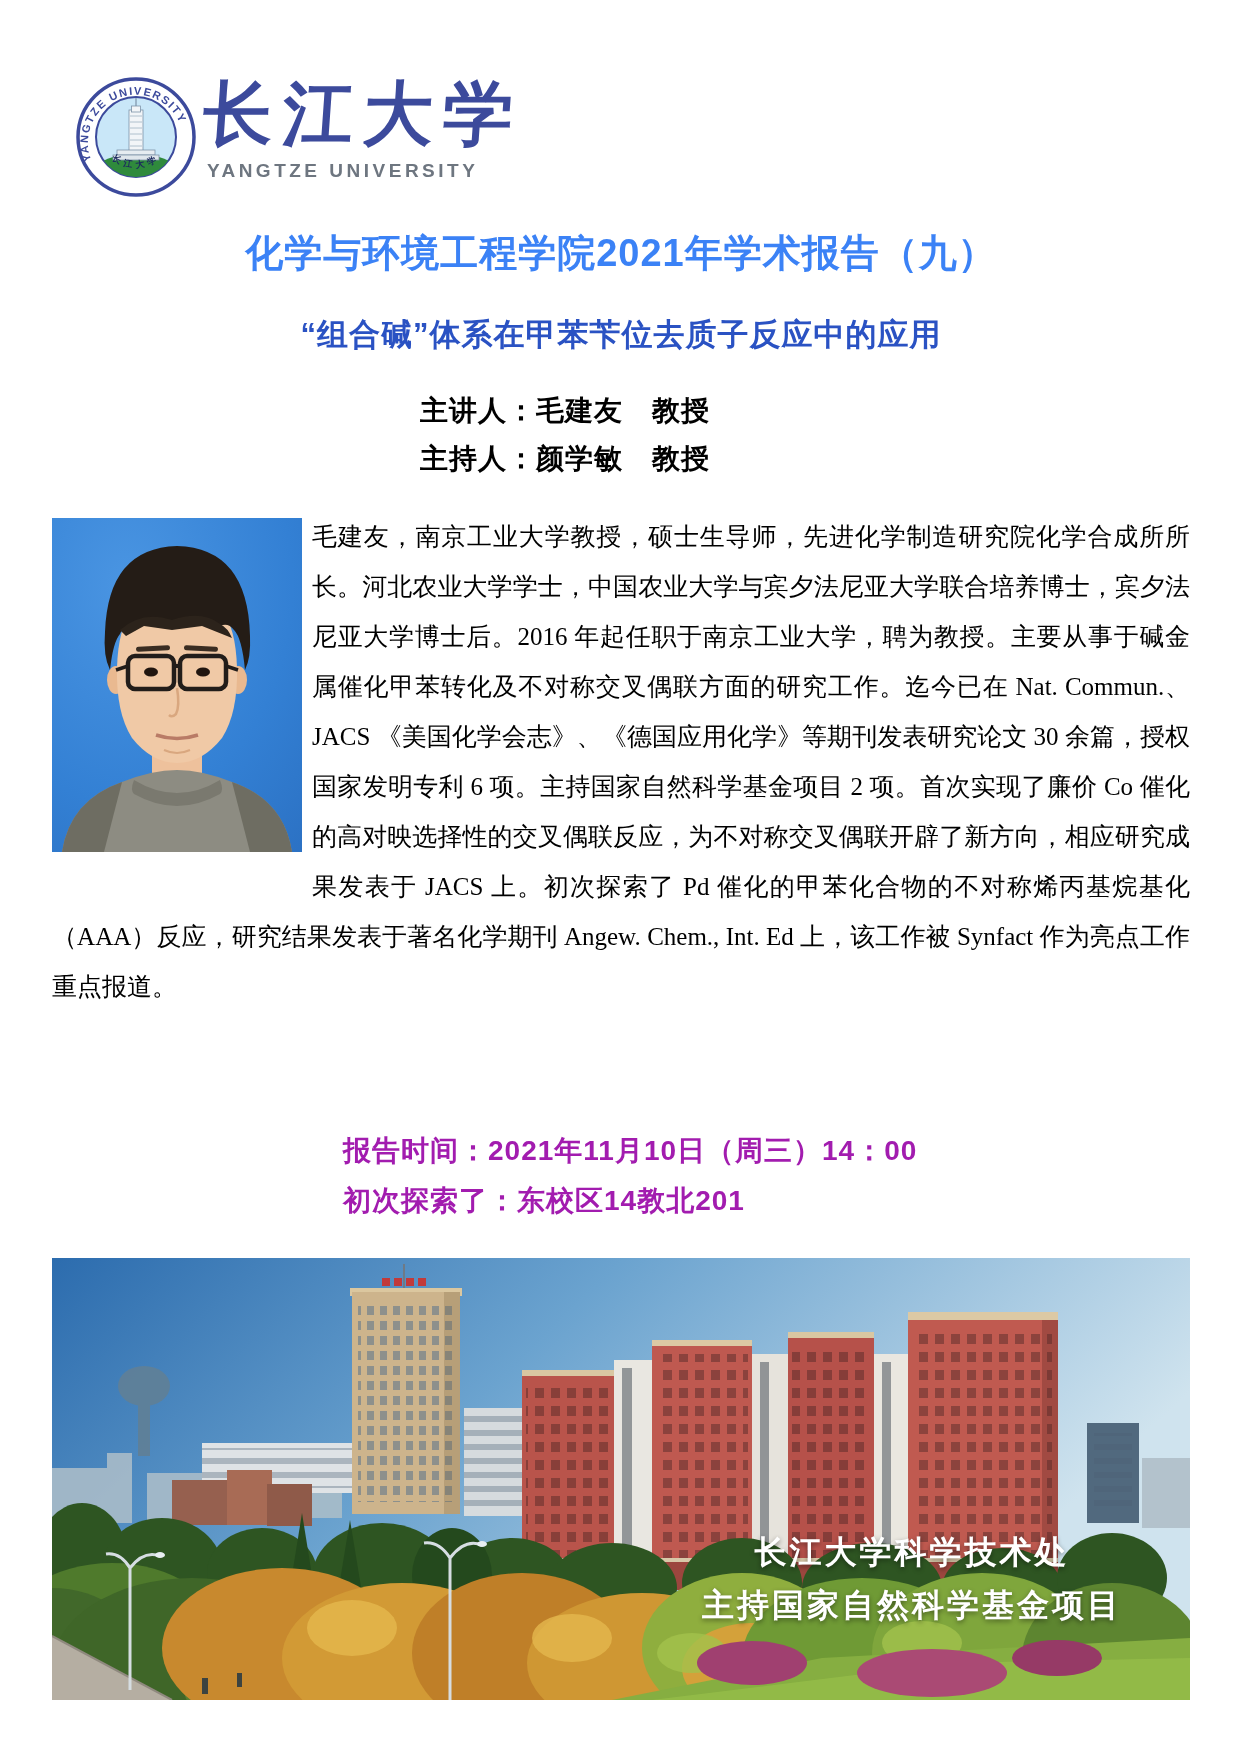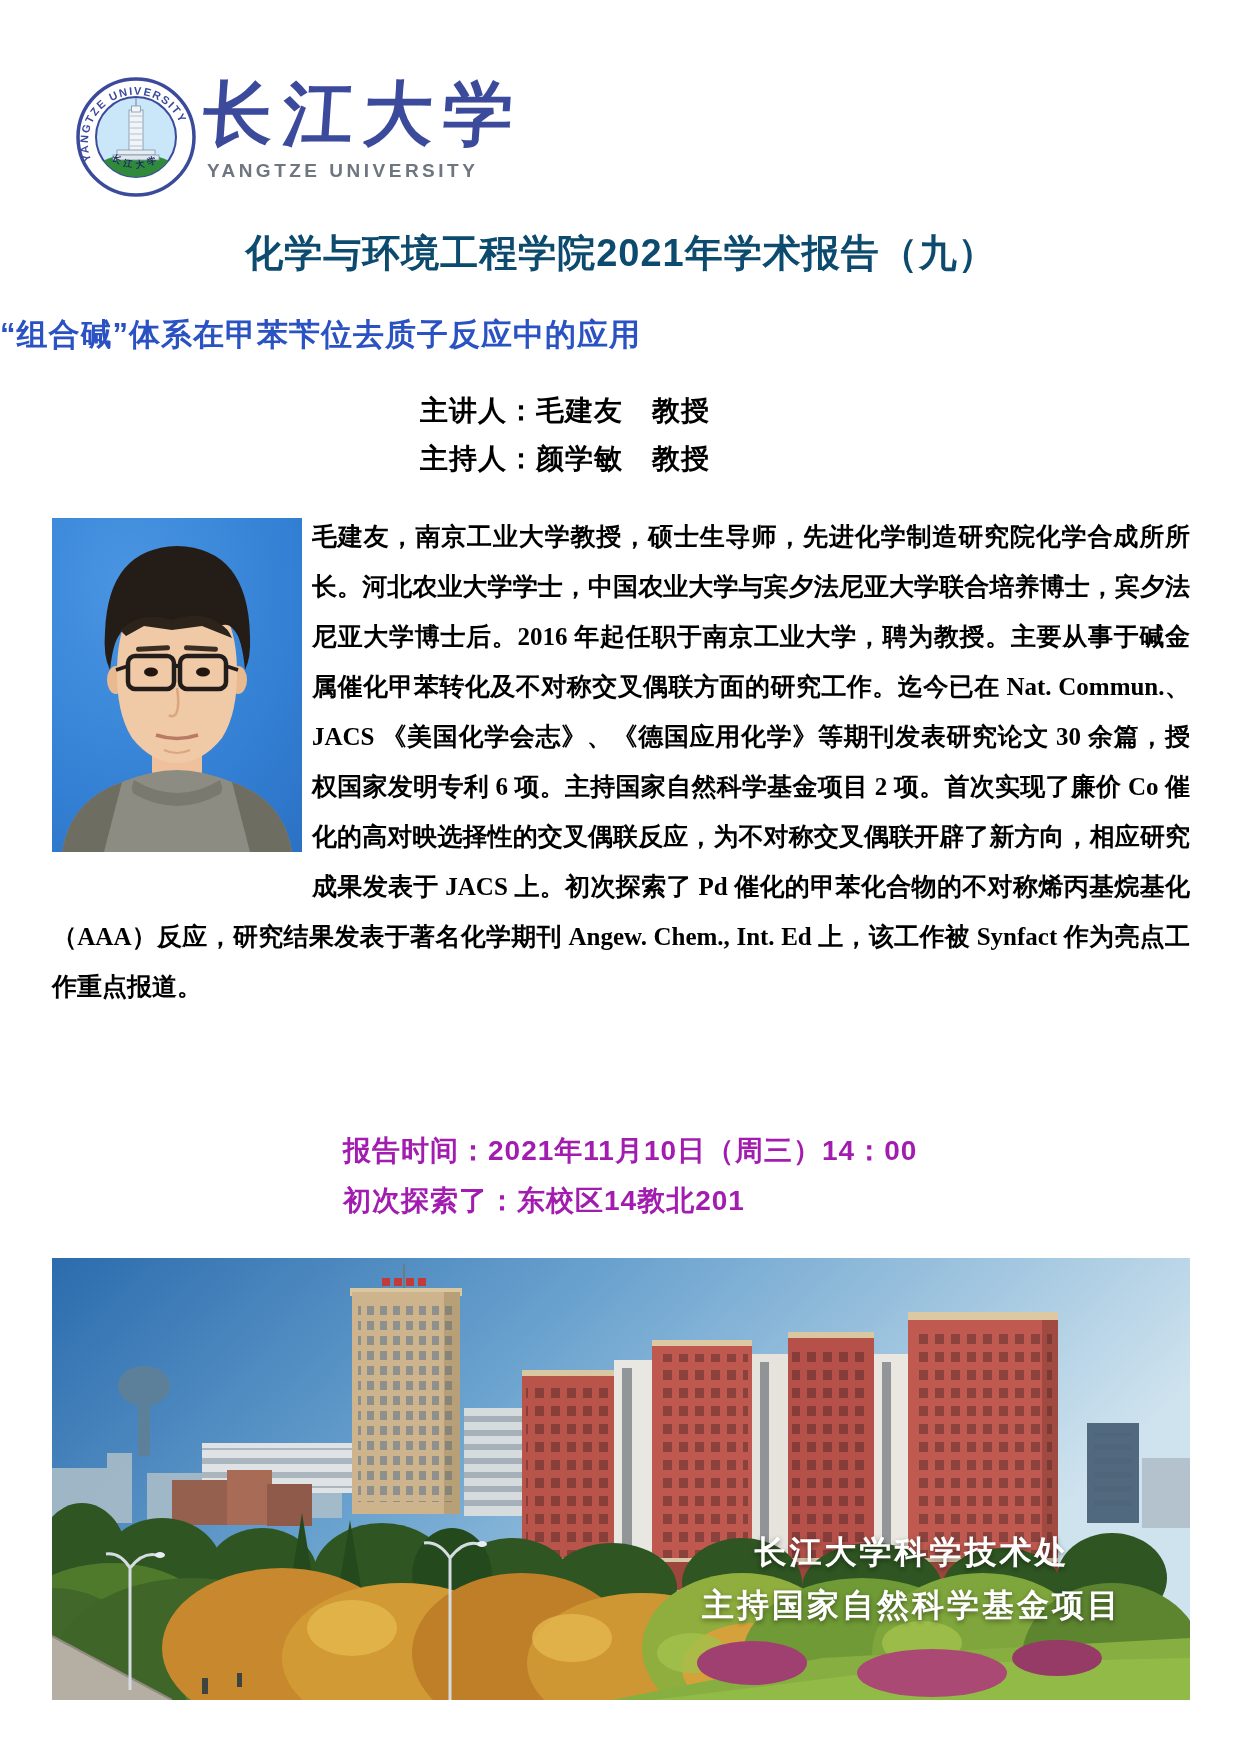--- a/index.html
+++ b/index.html
@@ -15,36 +15,36 @@
     color:#3c4a9c;letter-spacing:10px;white-space:nowrap;
     font-family:"Liberation Serif",serif;transform:skewX(-4deg);
   }
   .latin{
     position:absolute;left:132px;top:86px;font-size:19px;font-weight:bold;
     color:#6e7680;letter-spacing:3.5px;white-space:nowrap;
   }
   
   .title{
     position:absolute;left:0;right:0;top:228px;text-align:center;
-    font-size:38px;font-weight:bold;color:#0c4a6e;letter-spacing:1px;
+    font-size:38px;font-weight:bold;color:#3b82f6;letter-spacing:1px;
   }
   .subtitle{
-    position:absolute;left:0;right:0;top:314px;
+    position:absolute;left:0;right:0;top:314px;text-align:center;
     font-size:31px;font-weight:bold;color:#2a52c3;letter-spacing:1px;
   }
   .center-line{
     position:absolute;left:0;right:0;text-align:center;color:#000;
     font-size:28px;font-weight:bold;letter-spacing:1px;transform:translateX(-56px);
   }
   .speaker{top:392px;}
   .host{top:440px;}
   
   .bio{
     position:absolute;left:52px;top:512px;width:1138px;
-    font-family:"Liberation Serif",serif;font-weight:bold;color:#000;
+    font-family:"Liberation Serif",serif;font-weight:normal;color:#000;
     font-size:25px;line-height:50px;text-align:justify;
   }
   .photo-float{
     float:left;width:250px;height:334px;margin:6px 10px 22px 0;display:block;
   }
   .photo-float svg{display:block;width:250px;height:334px;}
   
   .schedule{
     position:absolute;left:343px;top:1126px;
     font-size:28px;font-weight:bold;color:#a21caf;line-height:50px;letter-spacing:1px;

